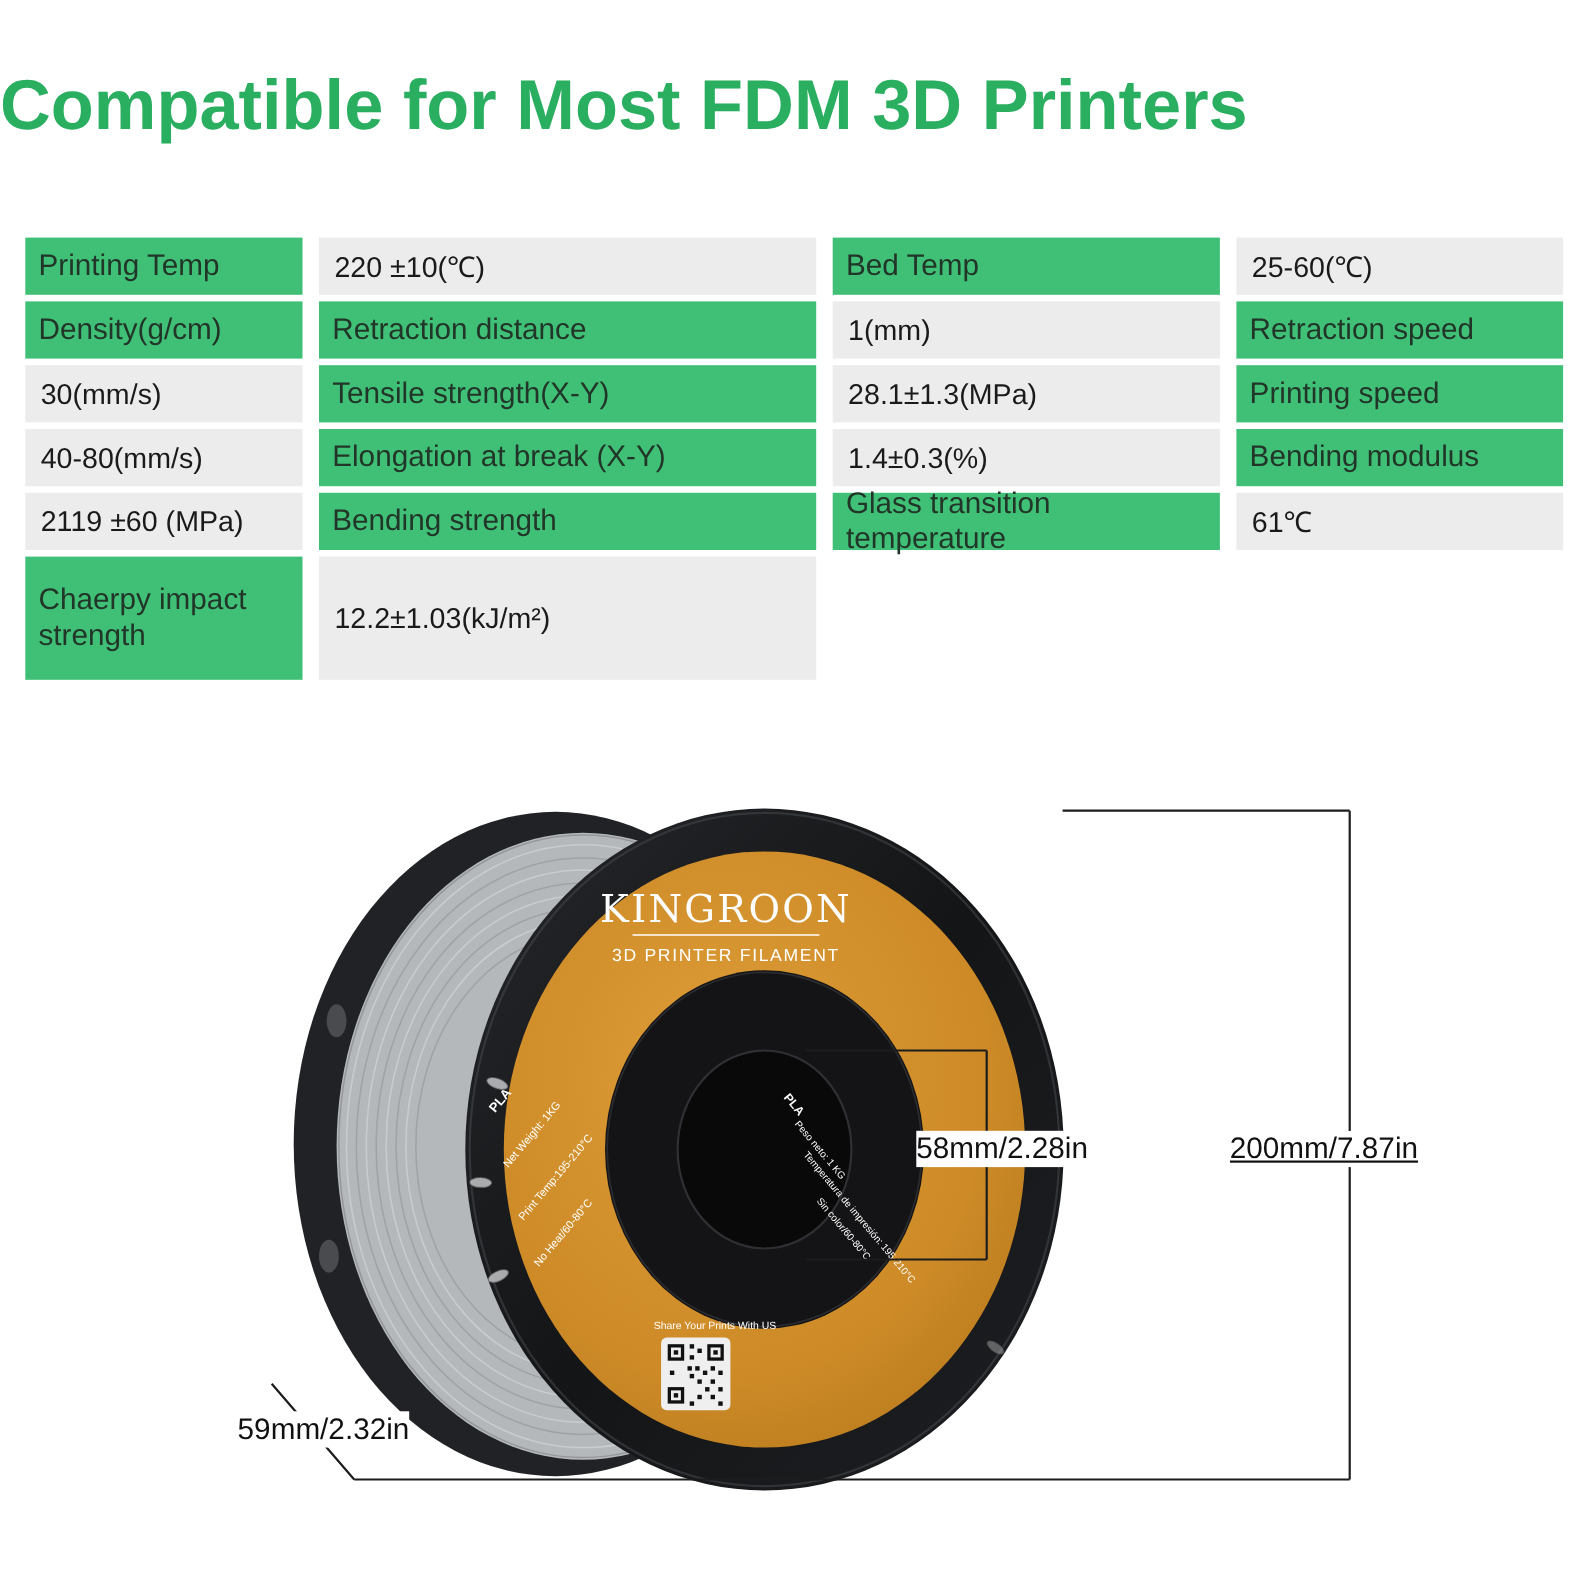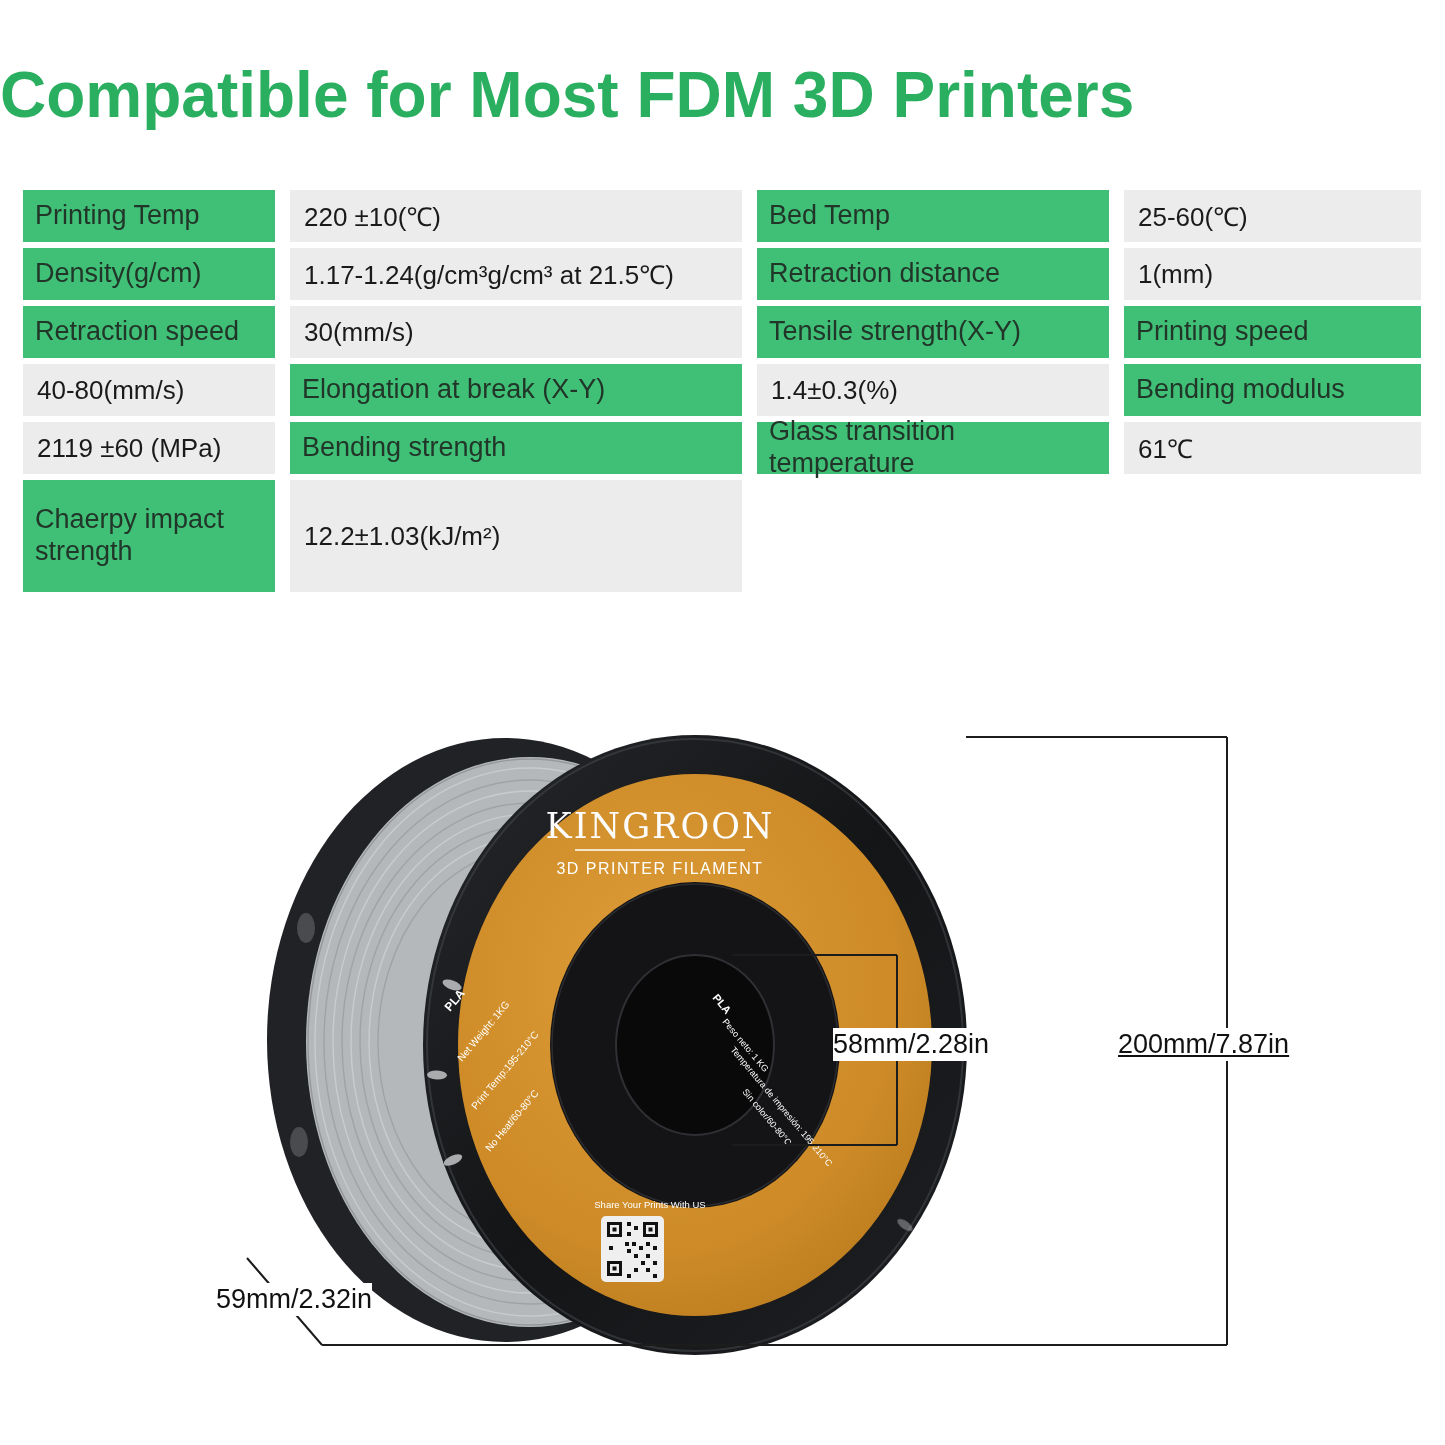--- a/index.html
+++ b/index.html
@@ -13,21 +13,21 @@
   .title {
     position: absolute;
     top: 58px; left: 0; width: 100%;
     text-align: left;
     font-size: 64px;
     font-weight: 700;
     color: #2aae60;
   }
   .spec-grid {
     position: absolute;
-    left: 23px; top: 190px;
+    left: 23px; top: 216px;
     display: grid;
     grid-template-columns: 252px 452px 352px 297px;
     grid-template-rows: 52px 52px 52px 52px 52px 112px;
     column-gap: 15px;
     row-gap: 6px;
   }
   .lbl {
     background: #40c077;
     color: #213528;
     font-size: 27px;
@@ -60,27 +60,27 @@
 <div class="title">Compatible for Most FDM 3D Printers</div>
 
 <div class="spec-grid">
 
   <div class="lbl">Printing Temp</div>
   <div class="val">220 ±10(℃)</div>
   <div class="lbl">Bed Temp</div>
   <div class="val">25-60(℃)</div>
 
   <div class="lbl">Density(g/cm)</div>
-  <div class="val">1.17-1.24(g/cm³g/cm³ at 21.5℃)</div>
   <div class="lbl">Retraction distance</div>
   <div class="val">1(mm)</div>
 
   <div class="lbl">Retraction speed</div>
   <div class="val">30(mm/s)</div>
   <div class="lbl">Tensile strength(X-Y)</div>
+  <div class="val">28.1±1.3(MPa)</div>
 
   <div class="lbl">Printing speed</div>
   <div class="val">40-80(mm/s)</div>
   <div class="lbl">Elongation at break (X-Y)</div>
   <div class="val">1.4±0.3(%)</div>
 
   <div class="lbl">Bending modulus</div>
   <div class="val">2119 ±60 (MPa)</div>
   <div class="lbl">Bending strength</div>
 

